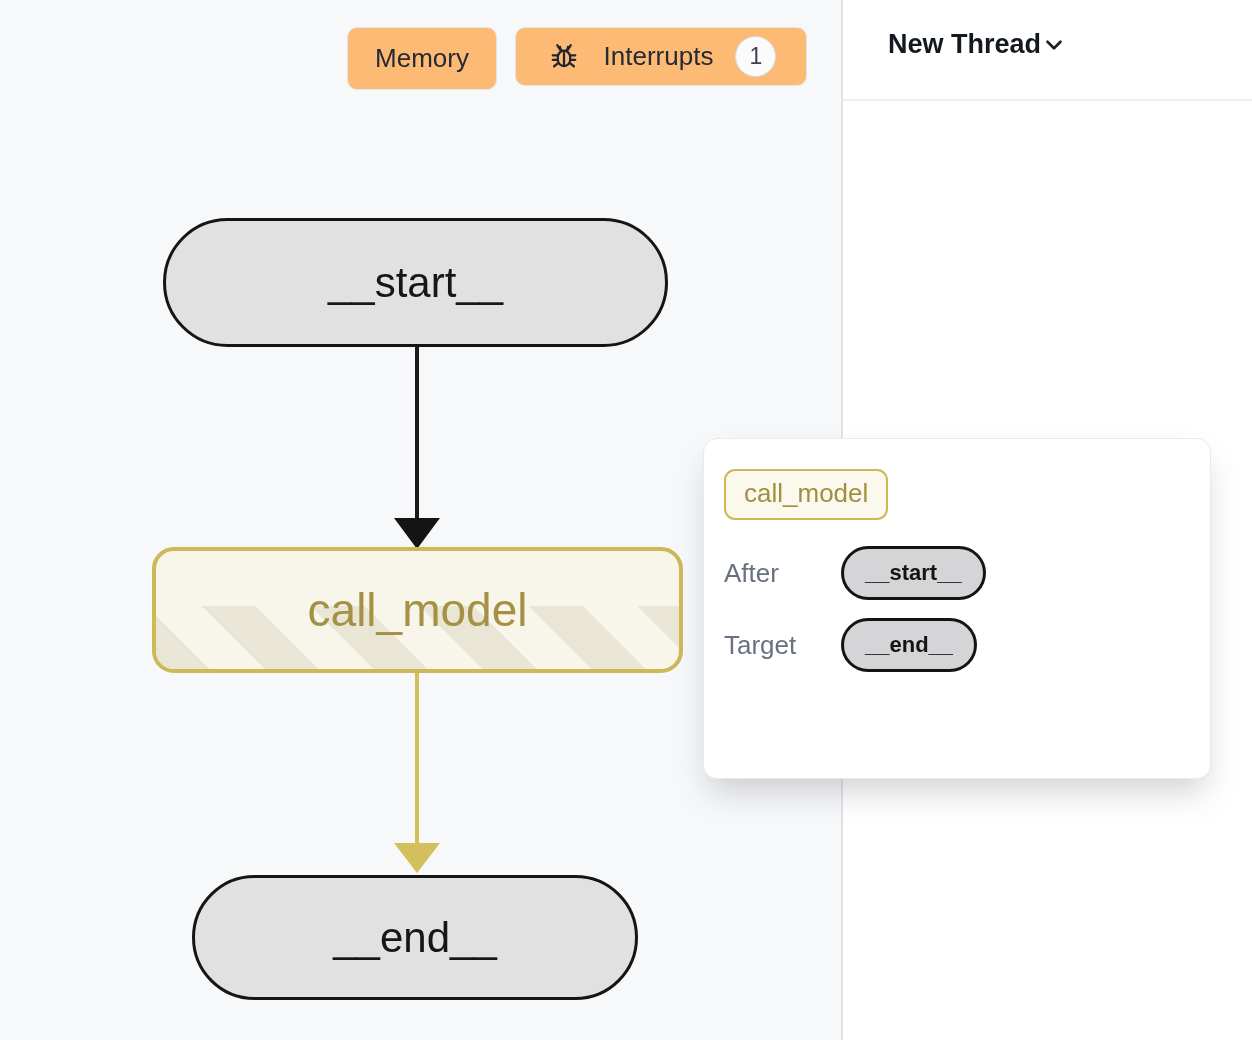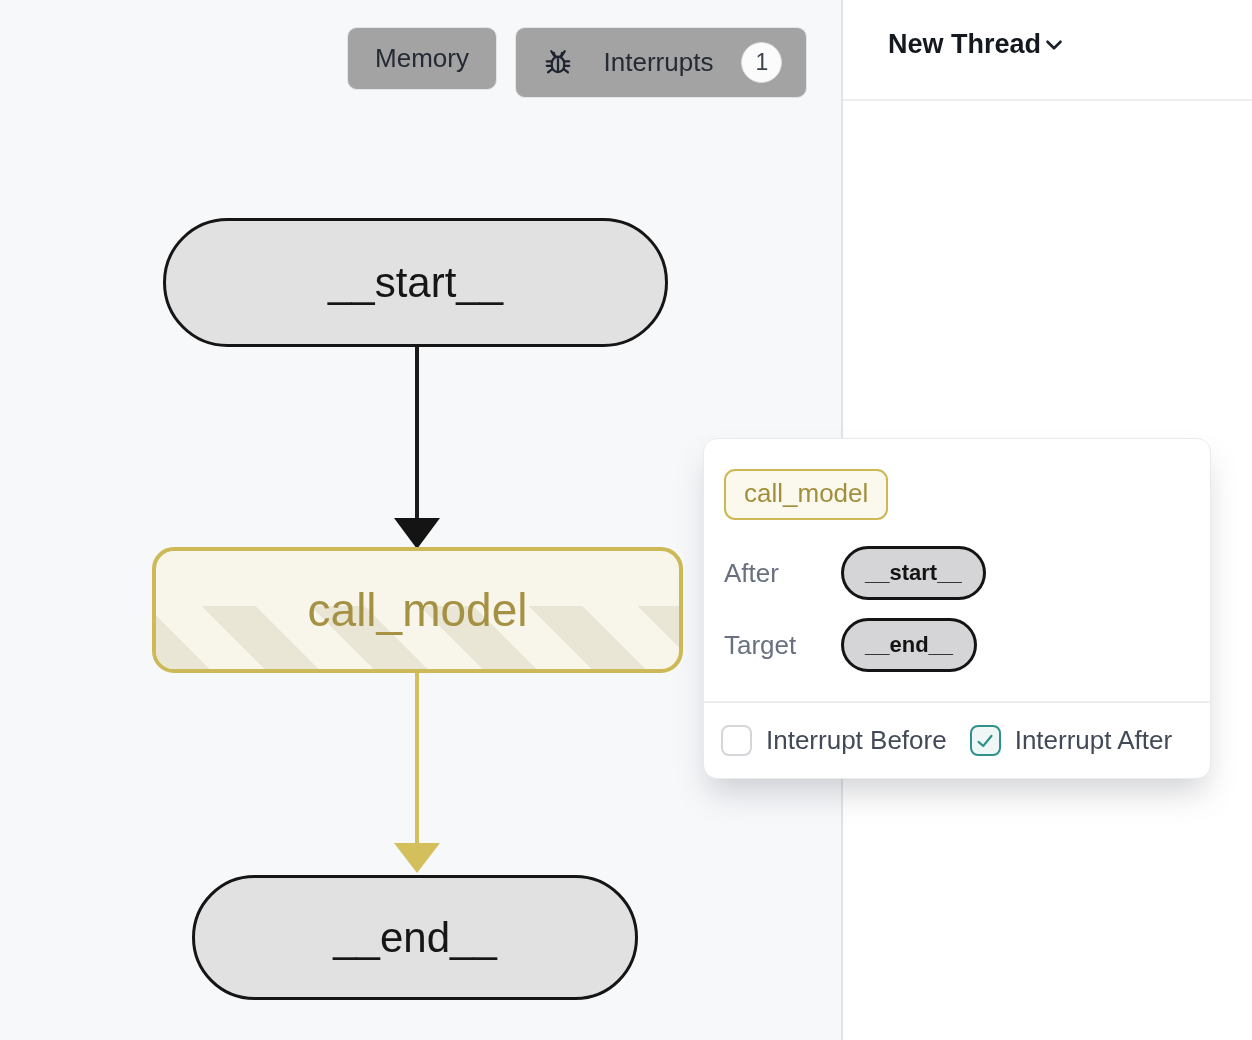--- a/index.html
+++ b/index.html
@@ -12,28 +12,28 @@
   }
 
   
   .canvas {
     position:absolute; left:0; top:0; width:841px; height:1040px;
     background:#f7f8fa;
   }
   .toolbar-btn {
     position:absolute;
     display:flex; align-items:center; justify-content:center;
-    background:#a3a3a3;
+    background:#fdba74;
     border:1.5px solid #e3e5e8;
     border-radius:10px;
     font-size:26px; color:#252a34;
     cursor:pointer;
   }
   .btn-memory { left:347px; top:27px; width:150px; height:63px; }
-  .btn-interrupts { left:515px; top:27px; width:292px; height:71px; gap:28px; }
+  .btn-interrupts { left:515px; top:27px; width:292px; height:59px; gap:22px; }
   .bug-icon-svg { width:36px; height:36px; flex:0 0 auto; }
   .count-badge {
     width:41px; height:41px; border-radius:50%;
     border:1.5px solid #d8dadd; background:#fbfbfc;
     display:flex; align-items:center; justify-content:center;
     font-size:23px; color:#3c424d;
   }
 
   .node {
     position:absolute;
@@ -197,25 +197,14 @@
   <div class="pop-row row-source">
     <span class="pop-label">After</span>
     <span class="mini-pill">__start__</span>
   </div>
 
   <div class="pop-row row-target">
     <span class="pop-label">Target</span>
     <span class="mini-pill">__end__</span>
   </div>
 
-  <div class="pop-footer">
-    <div class="checkbox"></div>
-    <span class="chk-label">Interrupt Before</span>
-    <div class="chk-gap"></div>
-    <div class="checkbox checked">
-      <svg class="check-svg" viewBox="0 0 24 24" fill="none" stroke="#2f9189" stroke-width="2.4" stroke-linecap="round" stroke-linejoin="round">
-        <polyline points="5 13 10 17.5 19 6.5"></polyline>
-      </svg>
-    </div>
-    <span class="chk-label">Interrupt After</span>
-  </div>
 
 </div>
 
 </body></html>

